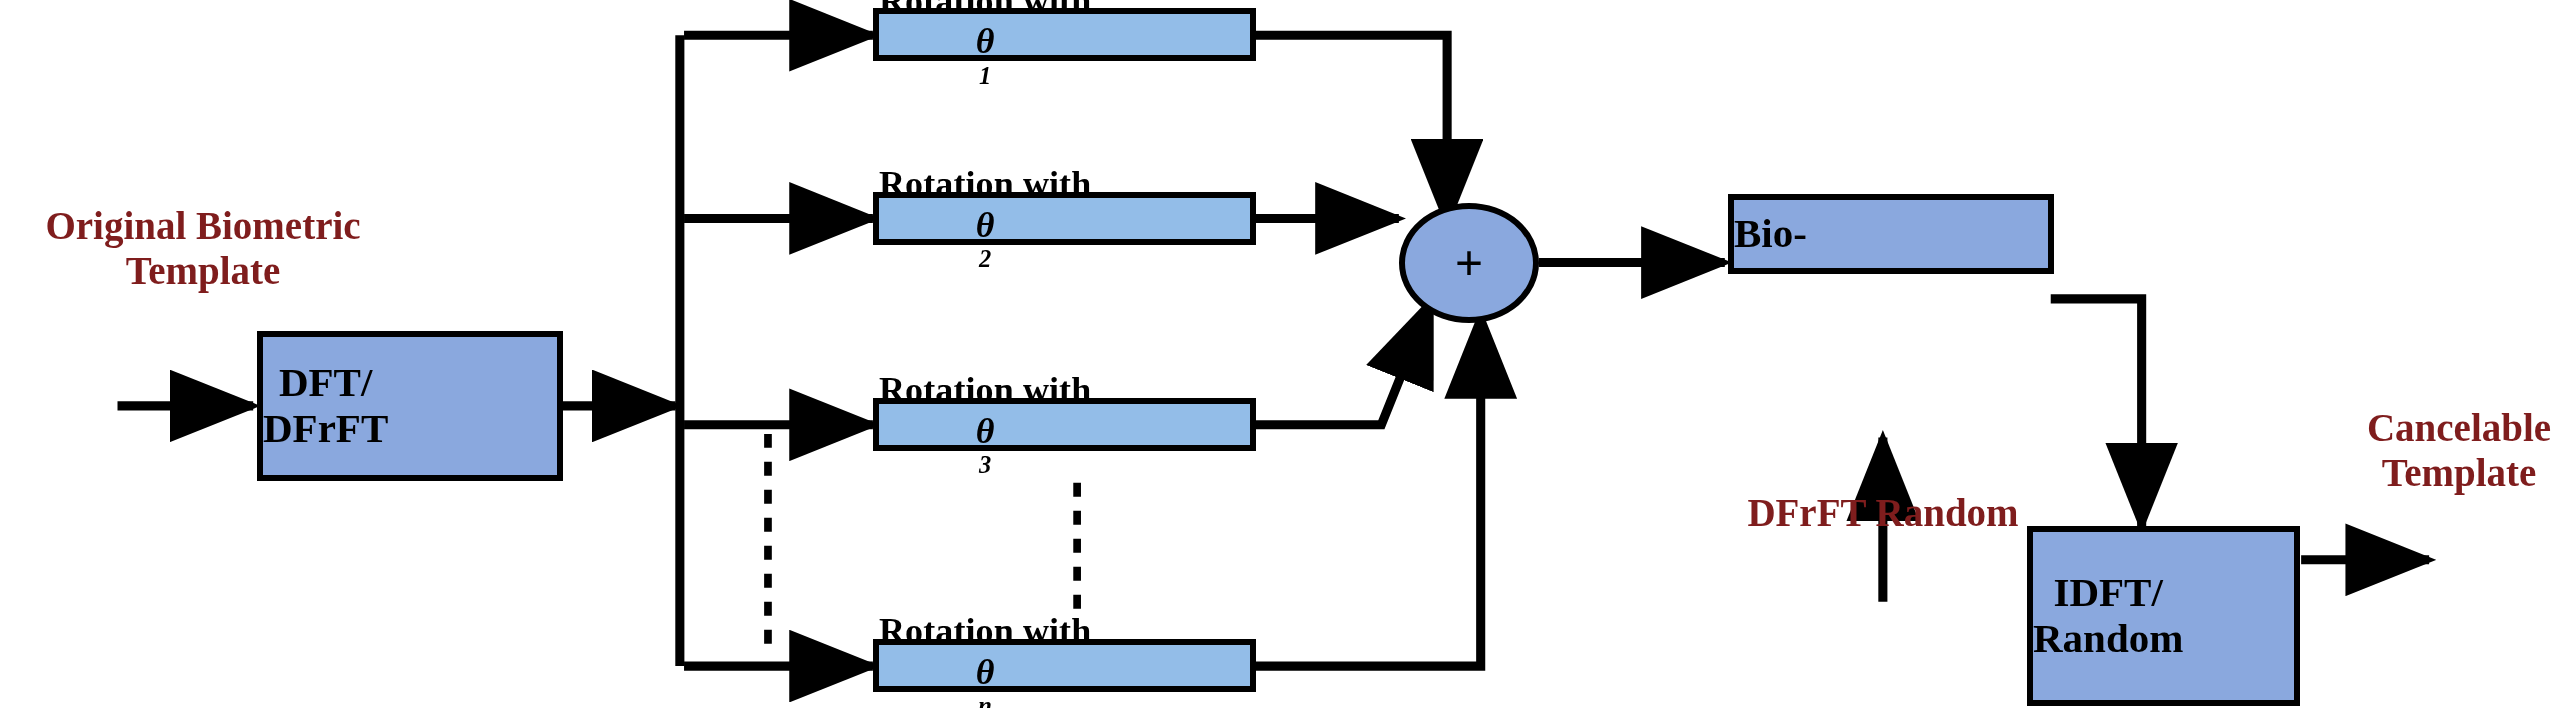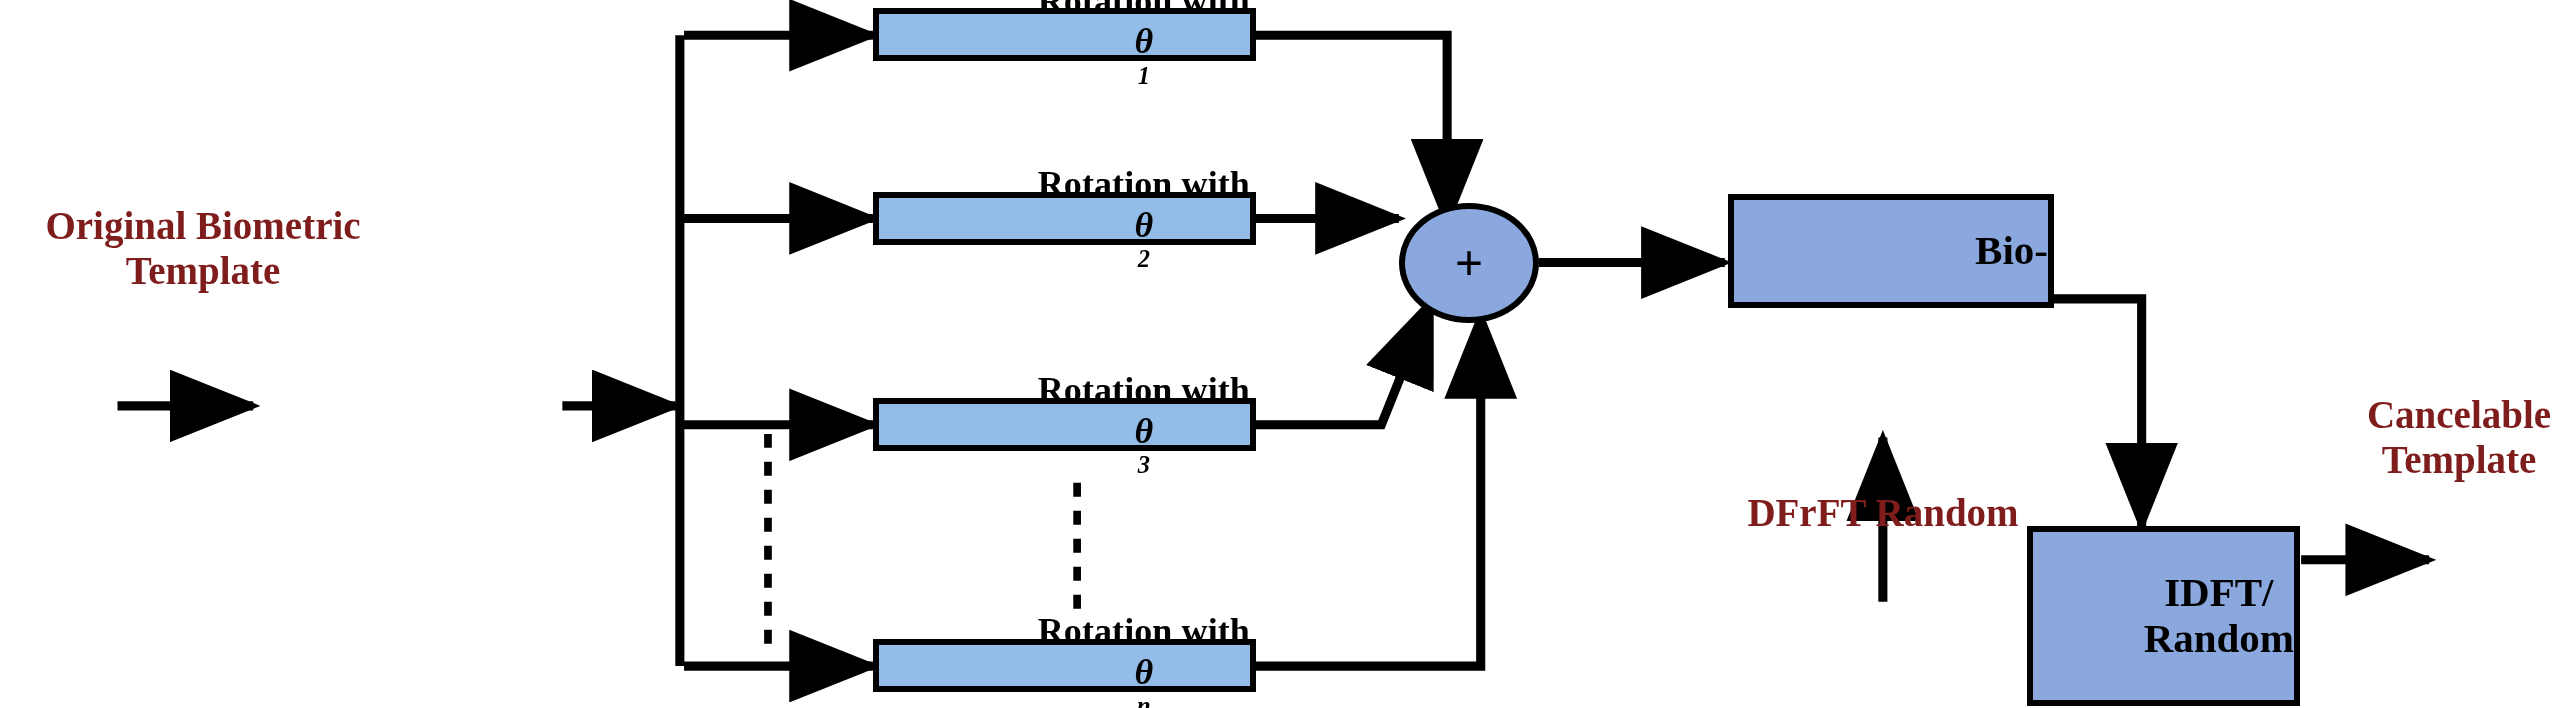--- a/index.html
+++ b/index.html
@@ -2,21 +2,21 @@
 <html style="font-size:11.2px"><head>
 <meta charset="utf-8">
 <style>
   html,body{margin:0;padding:0;background:#ffffff;}
   body{width:2576px;height:709px;overflow:hidden;
        font-family:"Liberation Serif","DejaVu Serif",serif;}
   #stage{position:relative;width:2576px;height:709px;background:#fff;}
   svg.wires{position:absolute;left:0;top:0;width:2576px;height:709px;}
 
   .node{position:absolute;box-sizing:border-box;border:6.3px solid #000;
-        display:flex;align-items:center;justify-content:flex-end;
+        display:flex;align-items:center;justify-content:flex-start;
         text-align:center;font-weight:bold;color:#000;line-height:1.12;}
   .node span{display:block;}
 
   .rotbox{background:#93bde8;font-size:36px;letter-spacing:0.1px;}
   .dftbox{background:#8aa8de;font-size:41px;}
   .biobox{background:#8aa8de;font-size:41px;}
   .idftbox{background:#8aa8de;font-size:41px;}
 
   .sumnode{position:absolute;box-sizing:border-box;background:#8aa8de;
            border:6.3px solid #000;border-radius:50%;
@@ -82,25 +82,31 @@
   <div class="lbl" style="left:7px;top:203px;width:392px;">
     <span>Original Biometric</span>
     <span>Template</span>
   </div>
 
   <div class="lbl" style="left:1701px;top:490px;width:364px;">
     <span>DFrFT</span>
     <span>Random</span>
   </div>
 
-  <div class="lbl" style="left:2342px;top:392px;width:234px;">
+  <div class="lbl" style="left:2342px;top:405px;width:234px;">
     <span>Cancelable</span>
     <span>Template</span>
   </div>
 
+  <div class="node dftbox" style="left:257px;top:331px;width:306px;height:150px;">
+    <div>
+      <span>DFT/</span>
+      <span>DFrFT</span>
+    </div>
+  </div>
 
   <div class="node rotbox" style="left:873px;top:8.4px;width:383px;height:53px;">
     <div>
         <span>Rotation with </span>
         <span class="th">θ</span>
         <span class="sub">1</span>
       </div>
   </div>
 
   <div class="node rotbox" style="left:873px;top:192px;width:383px;height:53px;">
@@ -124,21 +130,21 @@
         <span>Rotation with </span>
         <span class="th">θ</span>
         <span class="subn">n</span>
       </div>
   </div>
 
   <div class="sumnode" style="left:1399px;top:203px;width:140px;height:120px;">
     <span>+</span>
   </div>
 
-  <div class="node biobox" style="left:1728px;top:194px;width:326px;height:114px;">
+  <div class="node biobox" style="left:1728px;top:194px;width:326px;height:80px;">
     <div>
       <span>Bio-</span>
     </div>
   </div>
 
   <div class="node idftbox" style="left:2028px;top:526px;width:0px;height:0px;border:0;"></div>
   <div class="node idftbox" style="left:2027px;top:526px;width:273px;height:180px;">
     <div>
       <span>IDFT/</span>
       <span>Random</span>

